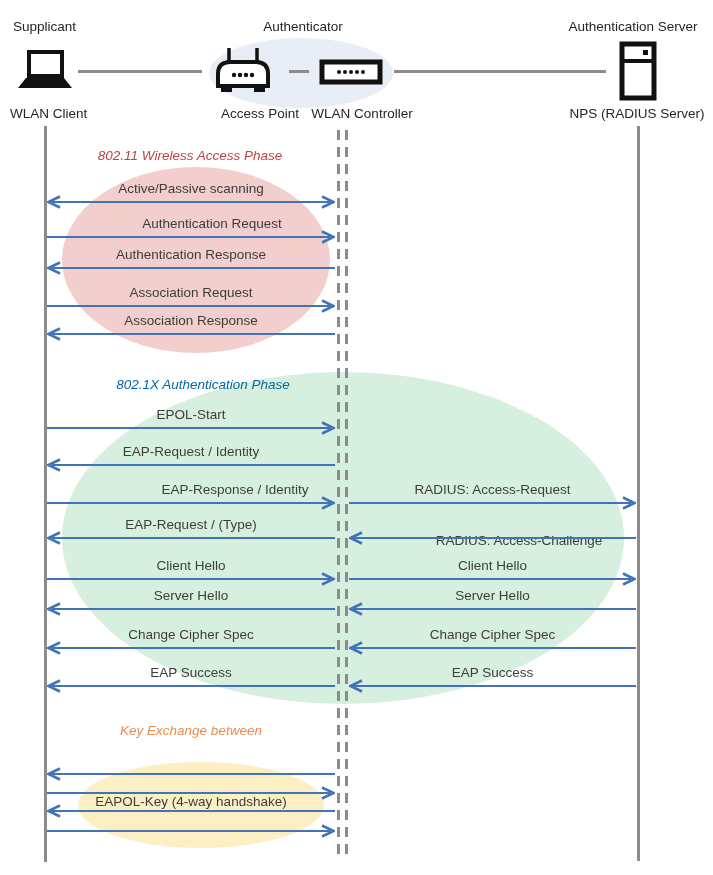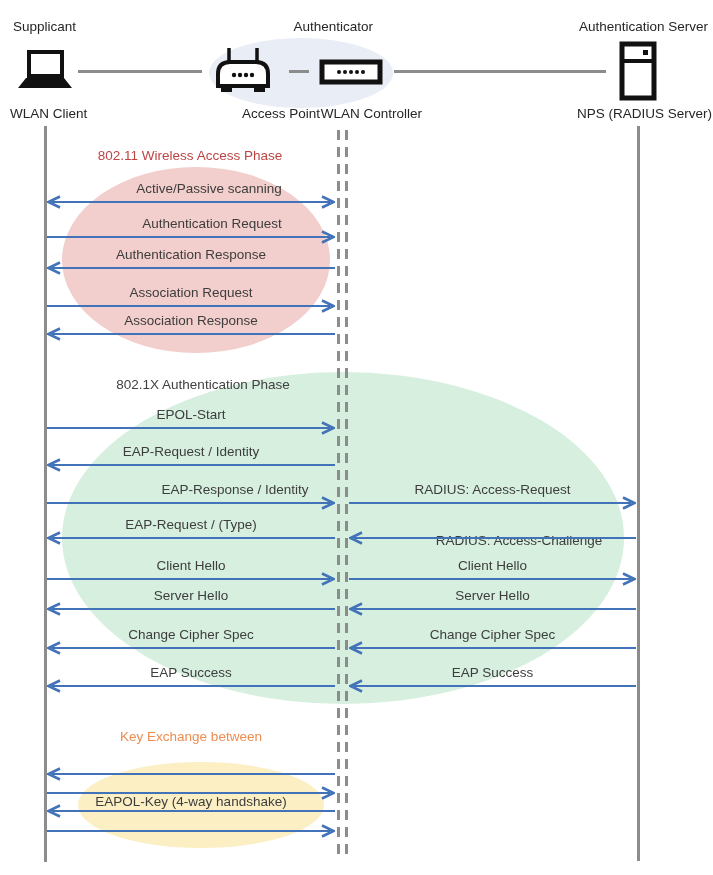--- a/index.html
+++ b/index.html
@@ -5,22 +5,22 @@
   html,body{margin:0;padding:0;background:#fff;}
   .canvas{position:relative;width:713px;height:875px;background:#fff;
           font-family:"Liberation Sans",sans-serif;overflow:hidden;}
   .ellipse{position:absolute;border-radius:50%;}
   .lifeline{position:absolute;width:3px;background:#8C8C8C;}
   .dashed-line{position:absolute;width:3px;
       background:repeating-linear-gradient(to bottom,#8C8C8C 0 10px,transparent 10px 17px);}
   .hline{position:absolute;height:3px;background:#8C8C8C;}
   .role-label{position:absolute;font-size:13.5px;color:#262626;white-space:nowrap;}
   .node-label{position:absolute;font-size:13.5px;color:#262626;white-space:nowrap;}
-  .ctr{text-align:right;}
-  .phase-title{position:absolute;font-size:13.5px;text-align:center;line-height:19px;white-space:nowrap;}
+  .ctr{text-align:center;}
+  .phase-title{position:absolute;font-size:13.5px;text-align:center;line-height:19px;white-space:nowrap;font-style:italic;}
   .msg-label{position:absolute;font-size:13.5px;color:#3D3D3D;text-align:center;
              height:16px;line-height:16px;white-space:nowrap;}
   .msg-arrow{position:absolute;}
   .icon{position:absolute;}
 </style>
 </head>
 <body>
 
 <div class="canvas">
 
@@ -73,27 +73,27 @@
   <div class="node-label ctr" style="left:200px;top:106px;width:120px;">Access Point</div>
   <div class="node-label ctr" style="left:302px;top:106px;width:120px;">WLAN Controller</div>
   <div class="node-label ctr" style="left:562px;top:106px;width:150px;">NPS (RADIUS Server)</div>
 
   <div class="lifeline" style="left:44px;top:126px;height:736px;"></div>
   <div class="dashed-line" style="left:337px;top:130px;height:727px;"></div>
   <div class="dashed-line" style="left:345px;top:130px;height:727px;"></div>
   <div class="lifeline" style="left:637px;top:126px;height:735px;"></div>
 
   <div class="phase-title" style="left: 45px; top: 146px; width: 290px; color: rgb(190, 67, 67);">802.11 Wireless Access Phase</div>
-  <div class="phase-title" style="left: 58px; top: 375px; width: 290px; color: #404040;">802.1X Authentication Phase</div>
-  <div class="phase-title" style="left: 55px; top: 721px; width: 272px; color: rgb(238, 140, 80); margin-top: 6px;">
+  <div class="phase-title" style="left: 58px; top: 375px; width: 290px; color: #0369a1;">802.1X Authentication Phase</div>
+  <div class="phase-title" style="left: 55px; top: 721px; width: 272px; color: rgb(238, 140, 80);">
     <div>Key Exchange between</div>
   </div>
 
   <div id="message-layer">
-      <div class="msg-label" style="left: 47px; width: 288px; top: 181px; padding-left: 18px;">Active/Passive scanning</div>
+      <div class="msg-label" style="left: 47px; width: 288px; top: 181px;">Active/Passive scanning</div>
       <svg width="288" height="16" class="msg-arrow" style="left: 47px; top: 194px;">
         <line x1="5" x2="283" y1="8" y2="8" stroke="#4273B9" stroke-width="2.2"></line>
         <polyline points="275,2.5 286.5,8 275,13.5" fill="none" stroke="#4273B9" stroke-width="2.5"></polyline>
         <polyline points="13,2.5 1.5,8 13,13.5" fill="none" stroke="#4273B9" stroke-width="2.5"></polyline>
       </svg>
       <div class="msg-label" style="left: 47px; width: 288px; top: 216px; margin-left: 21px;">Authentication Request</div>
       <svg width="288" height="16" class="msg-arrow" style="left: 47px; top: 229px;">
         <line x1="0" x2="283" y1="8" y2="8" stroke="#4273B9" stroke-width="2.2"></line>
         <polyline points="275,2.5 286.5,8 275,13.5" fill="none" stroke="#4273B9" stroke-width="2.5"></polyline>
       </svg>

